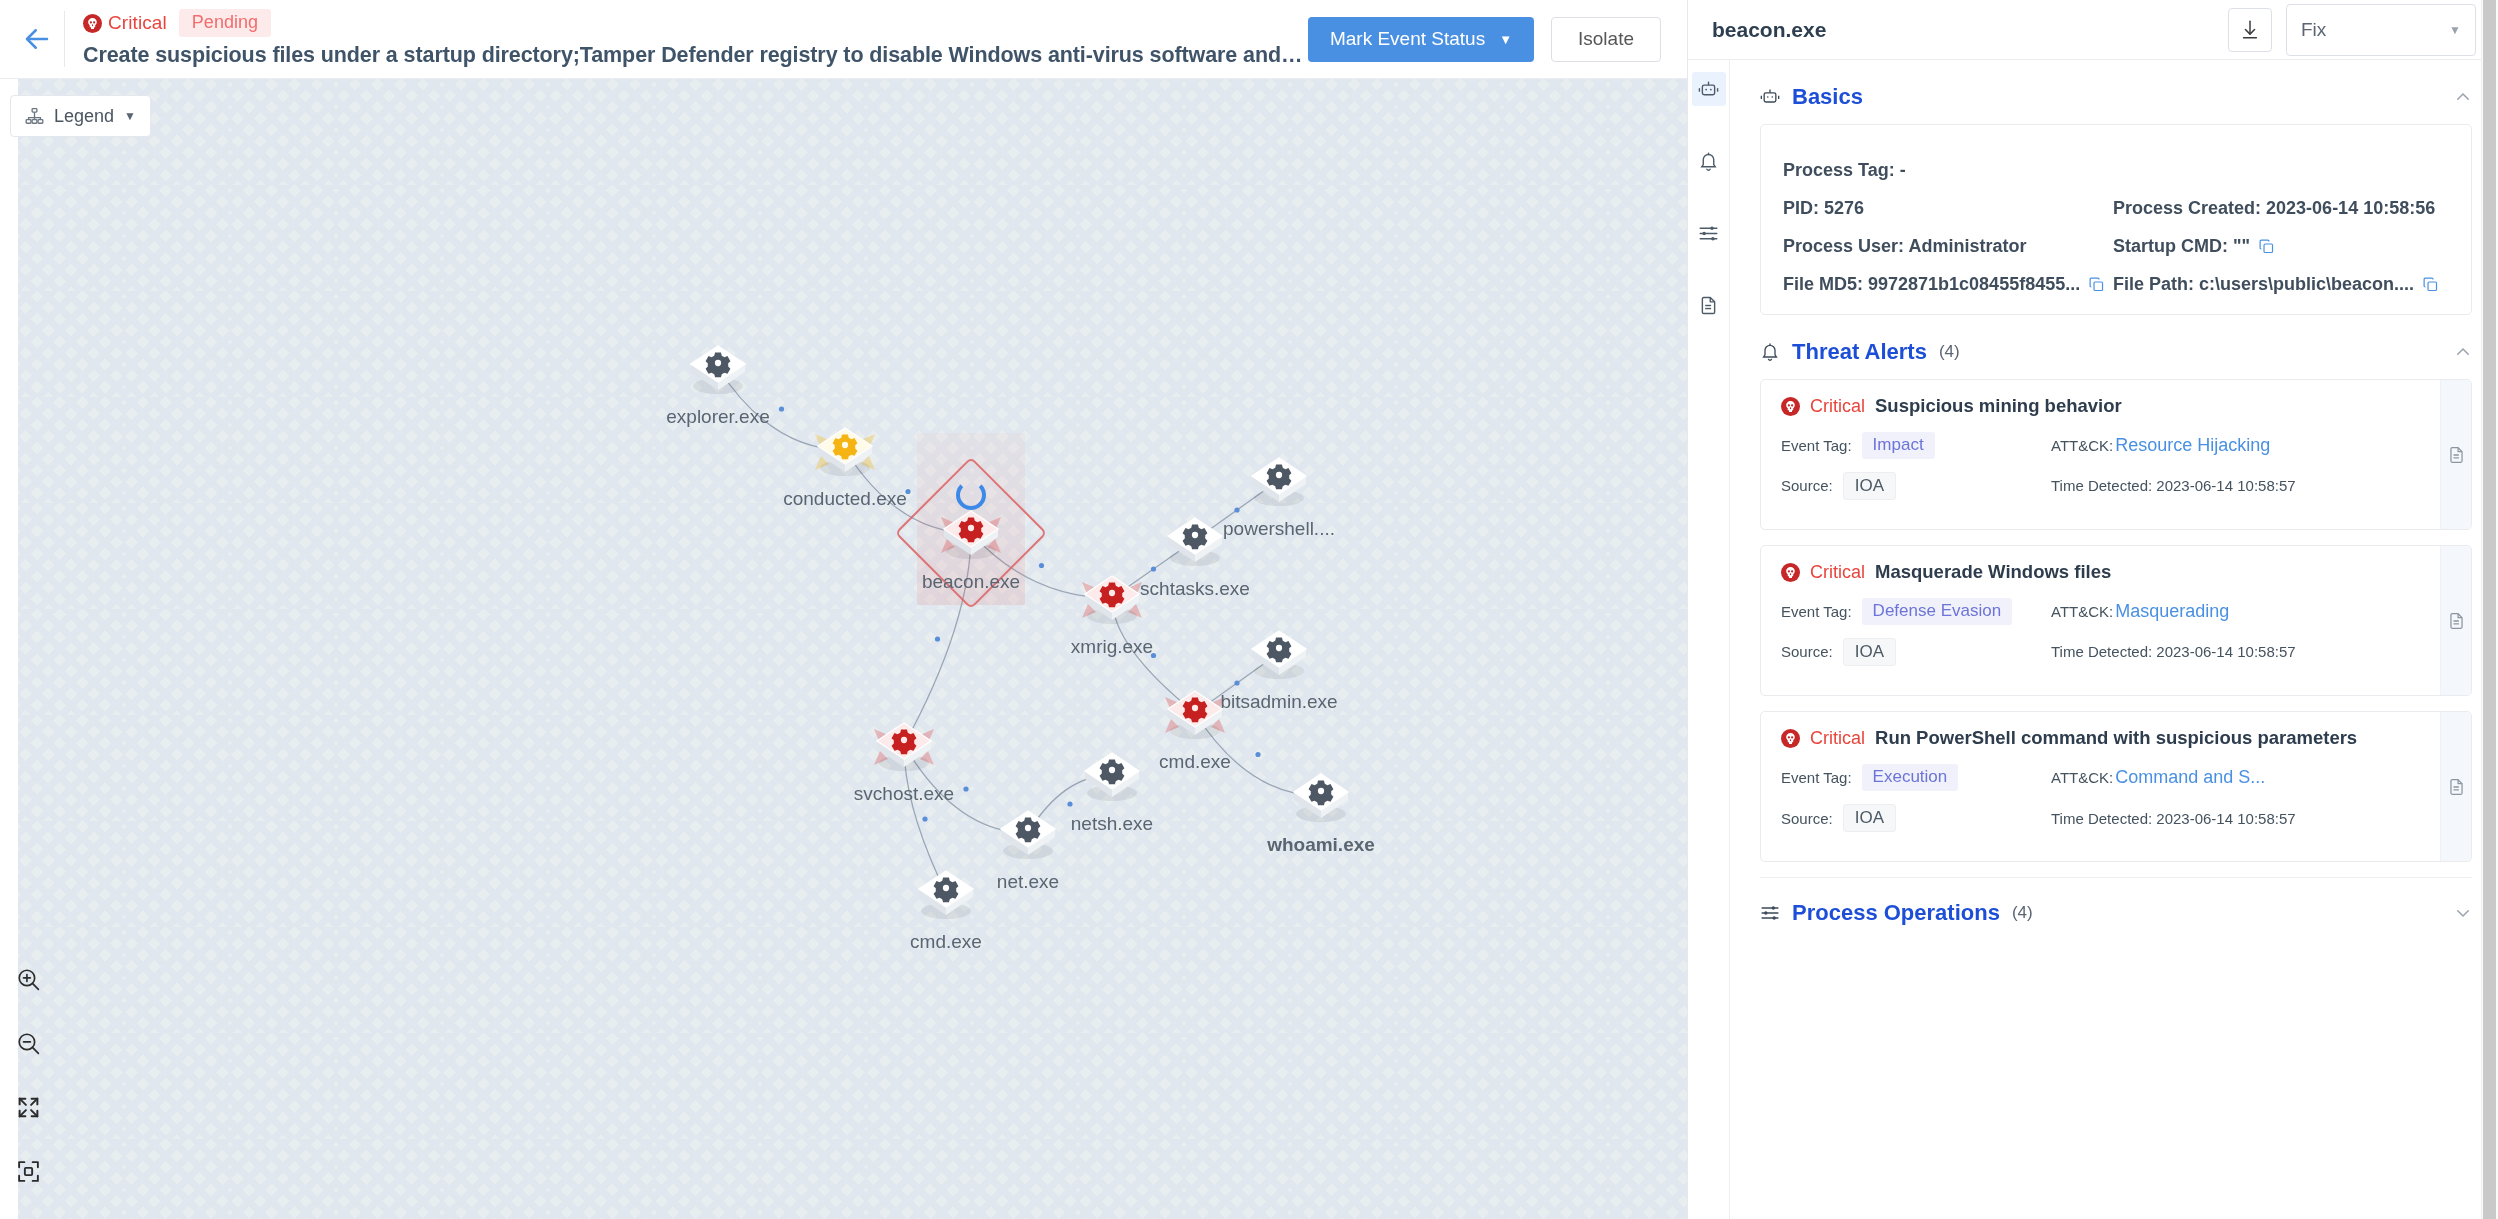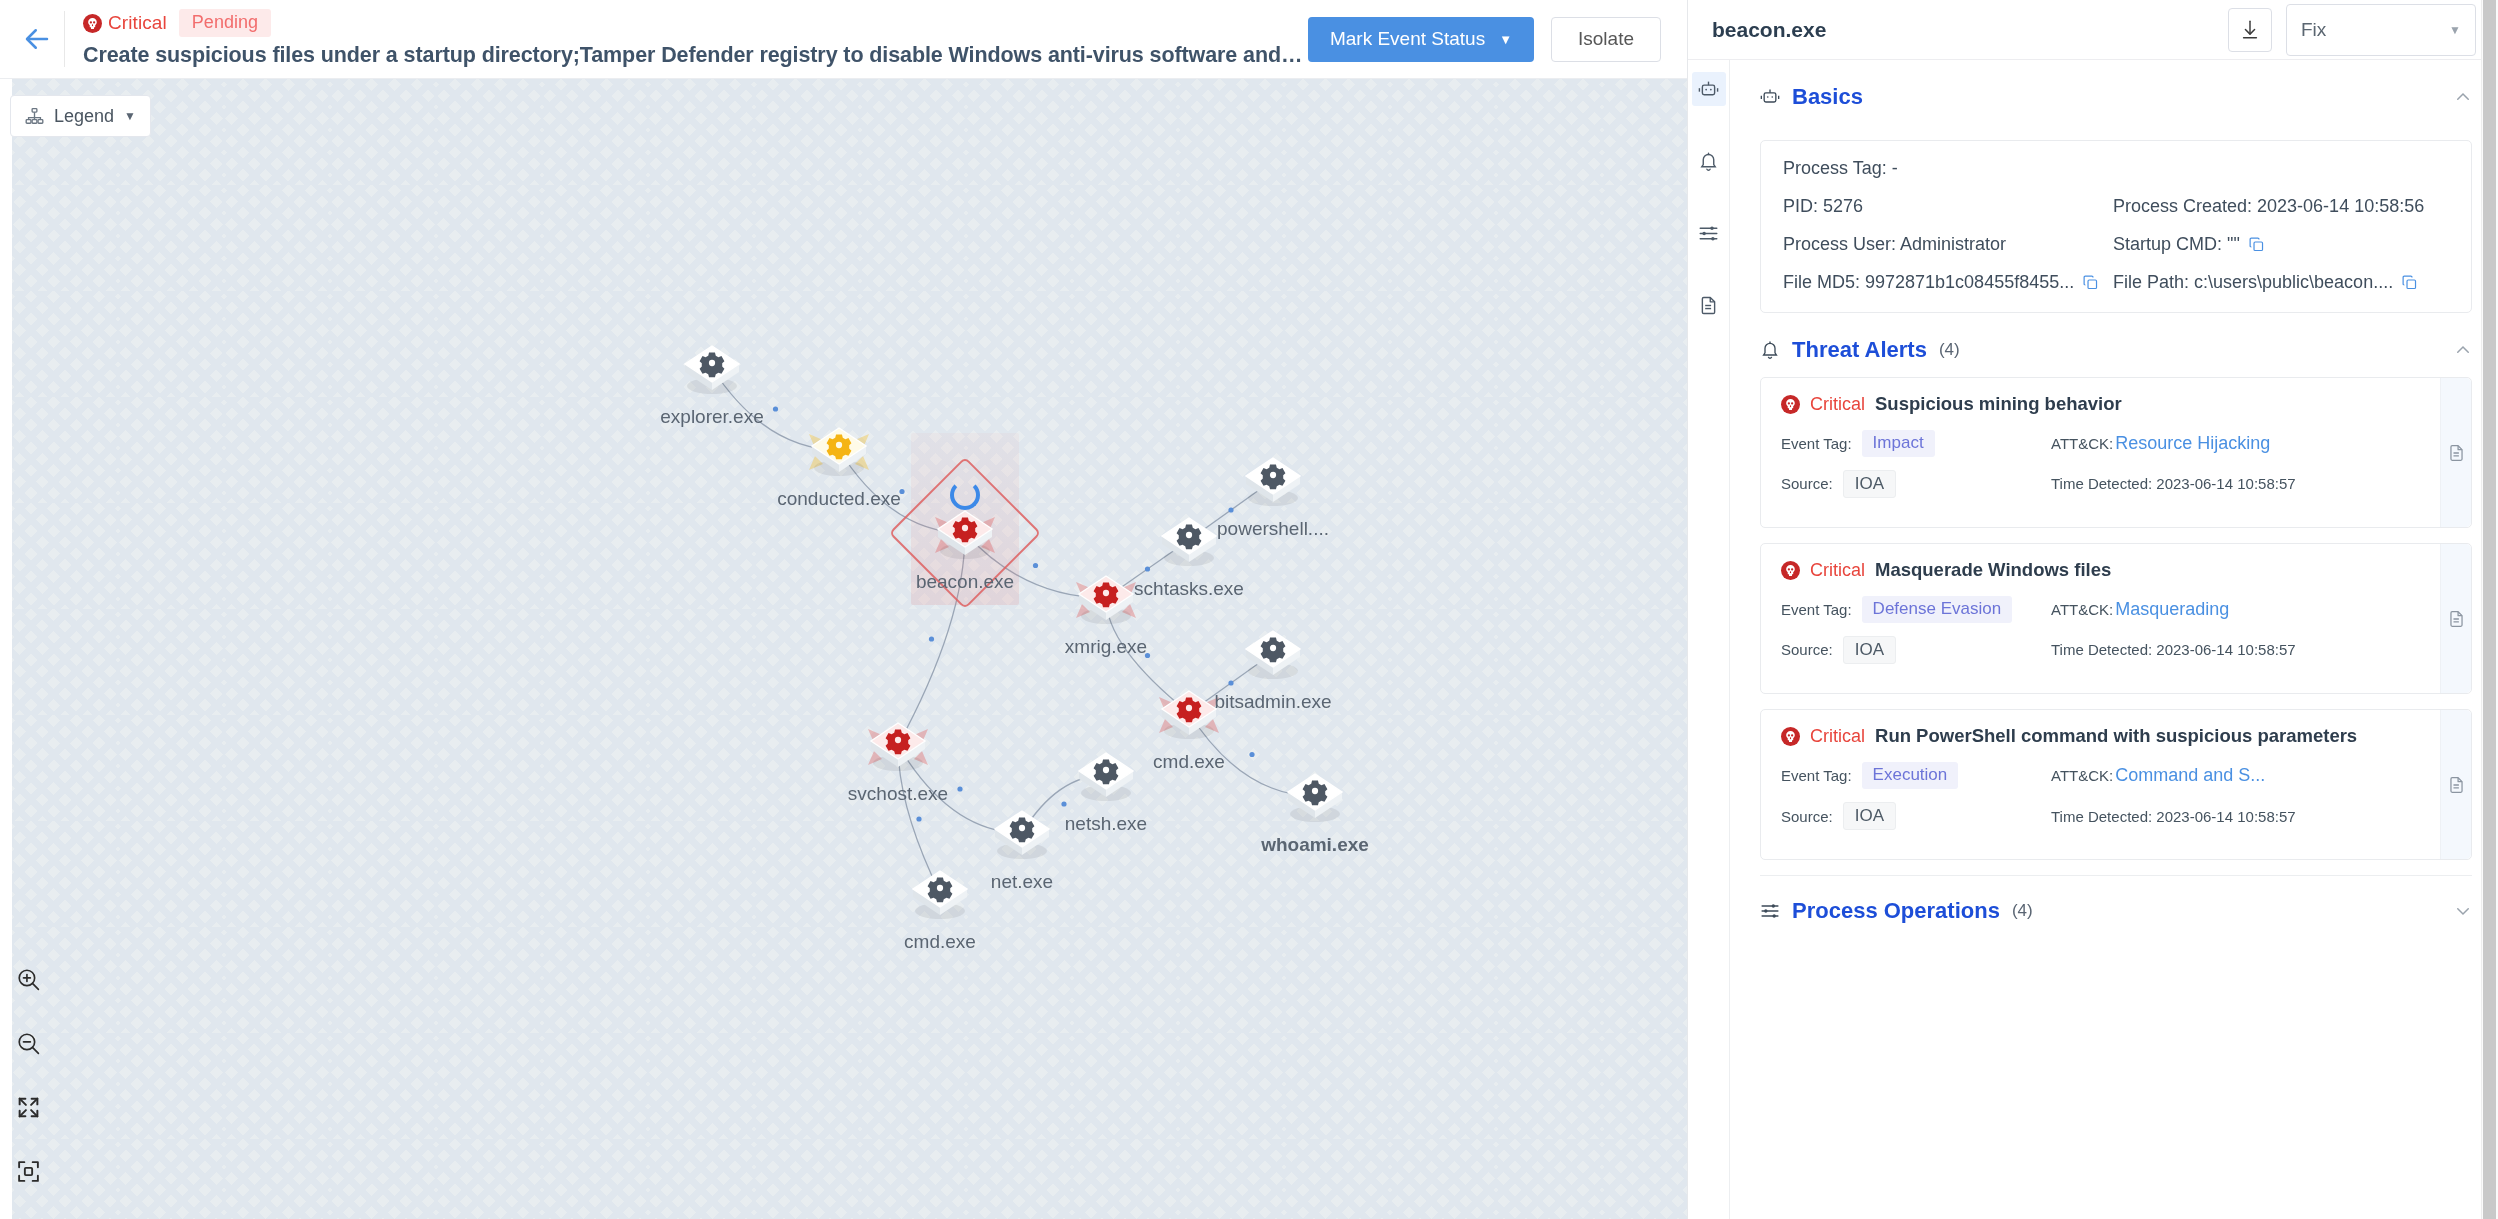--- a/index.html
+++ b/index.html
@@ -61,21 +61,21 @@
   }
   .btn-primary .caret { font-size: 13px; line-height: 1; }
   .btn-outline {
     background: #fff; color: #565656; border: 1px solid #dcdfe6;
     font-size: 19px; border-radius: 4px; padding: 0 26px; height: 45px;
     cursor: pointer; font-family: "Liberation Sans", sans-serif;
   }
 
   
   .canvas {
-    position: absolute; left: 12px; top: 79px;
+    position: absolute; left: 18px; top: 79px;
     width: 1920px; height: 1140px;
     background-color: #e7ecef;
     background-image:
       repeating-linear-gradient(45deg, transparent 0 9px, #d3dcea 9px 16px),
       repeating-linear-gradient(-45deg, transparent 0 9px, #d3dcea 9px 16px);
     background-size: 106px 106px, 106px 106px;
     overflow: hidden;
   }
   .canvas::after{
     content:""; position:absolute; inset:0;
@@ -167,21 +167,21 @@
   }
   .sec-head {
     display: flex; align-items: center; gap: 12px;
     height: 46px; cursor: pointer;
   }
   .sec-title { font-size: 22px; font-weight: bold; color: #1d4ed8; }
   .sec-count { font-size: 17px; color: #5a6573; font-weight: normal; }
   .chev { margin-left: auto; color: #9aa3ad; }
   .basics-card {
     border: 1px solid #e9ebee; border-radius: 5px;
-    padding: 17px 22px 19px; margin-top: 20px;
+    padding: 35px 22px 19px; margin-top: 4px; font-weight: bold;
   }
   .kv-row { display: flex; margin-bottom: 17px; }
   .kv-row:last-child { margin-bottom: 0; }
   .kv { font-size: 18px; color: #3f4d5c; display: flex; align-items: center; gap: 8px; }
   .kv.c1 { width: 330px; flex: 0 0 330px; }
   .kv.c2 { flex: 1 1 auto; }
   .copy-ic { cursor: pointer; display: inline-flex; }
 
   .alerts-wrap { margin-top: 4px; position: relative; }
   .alert-card {

